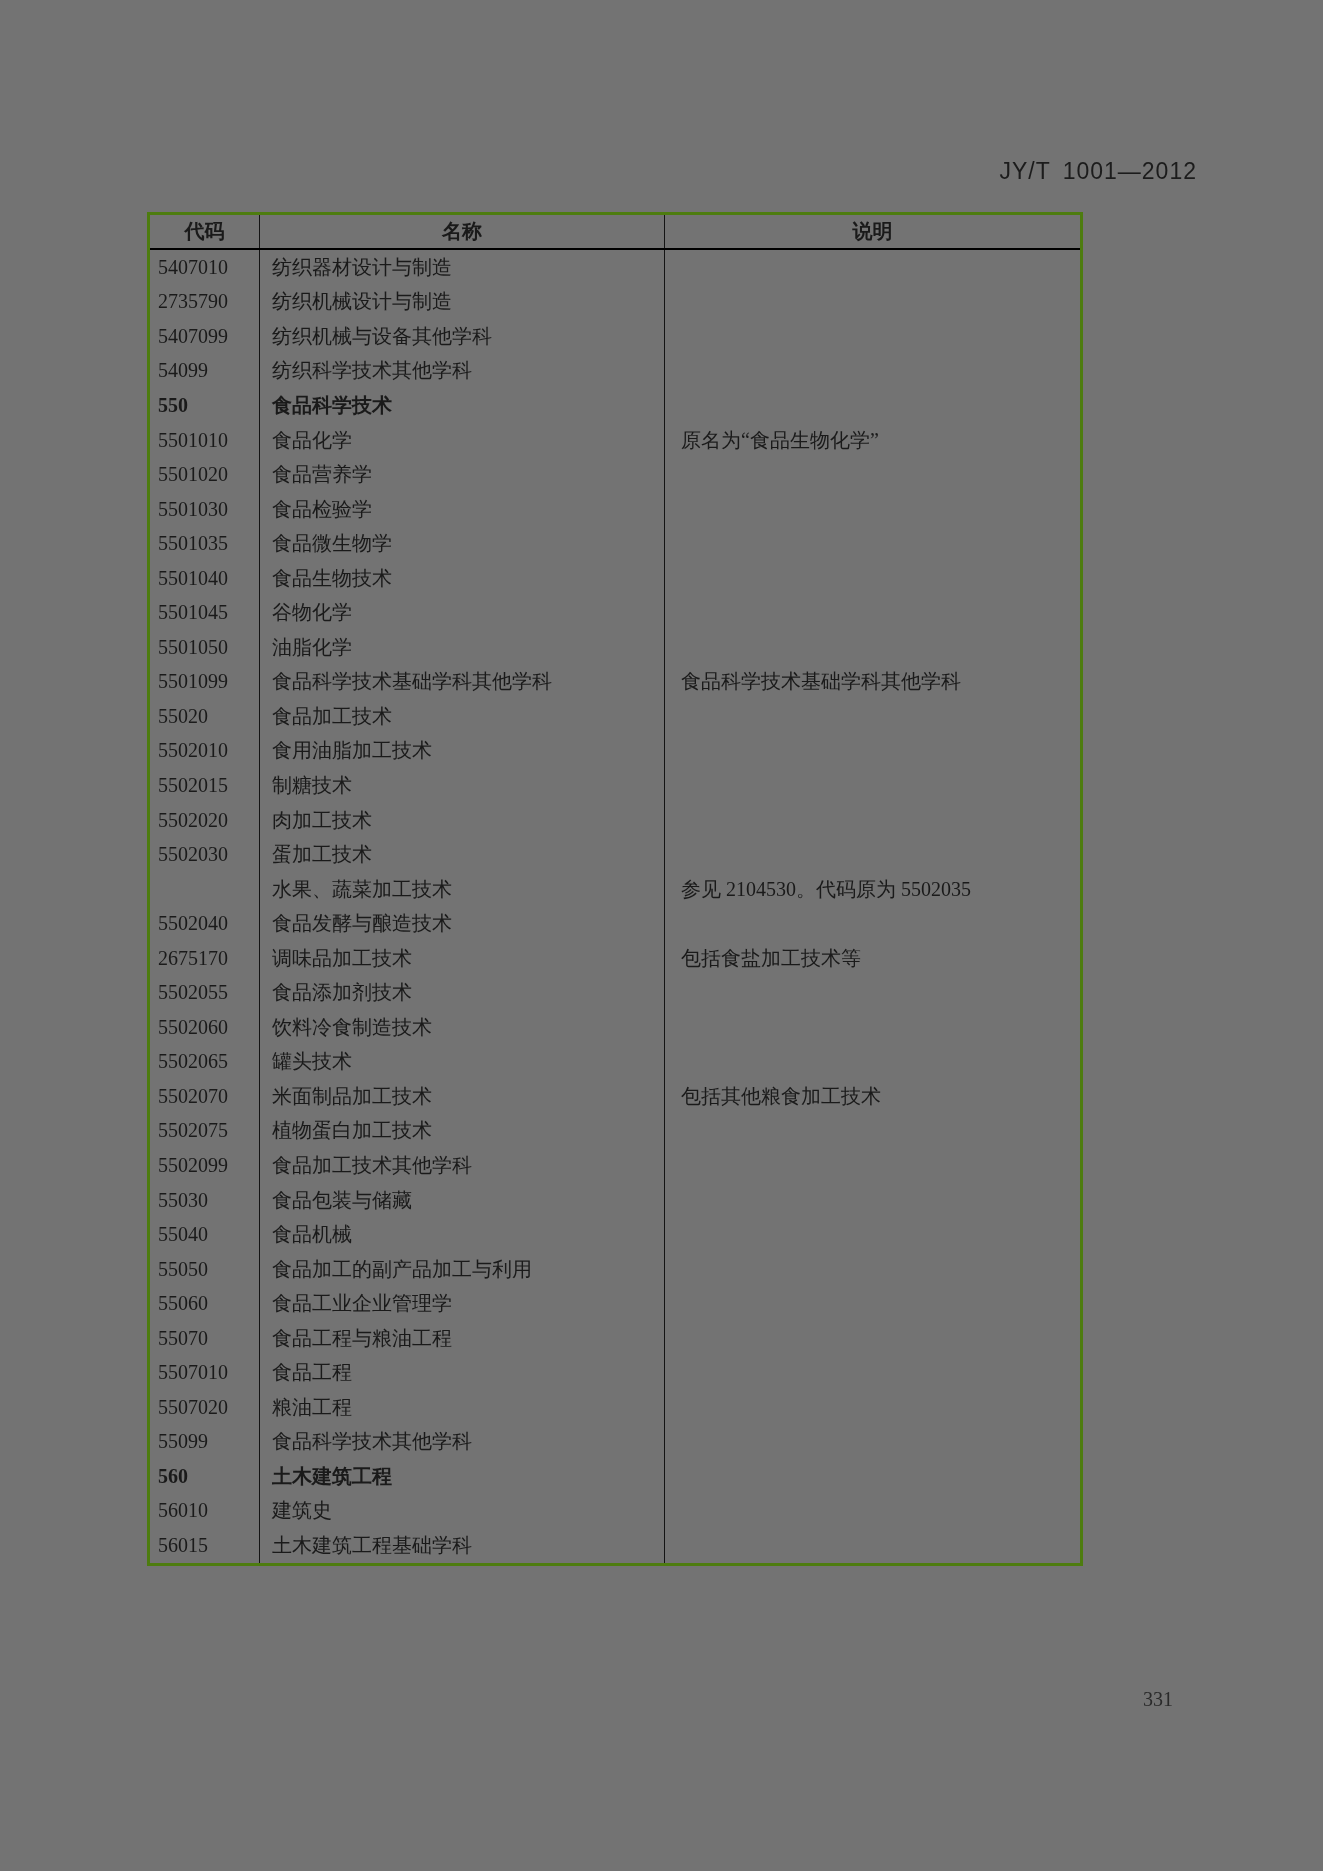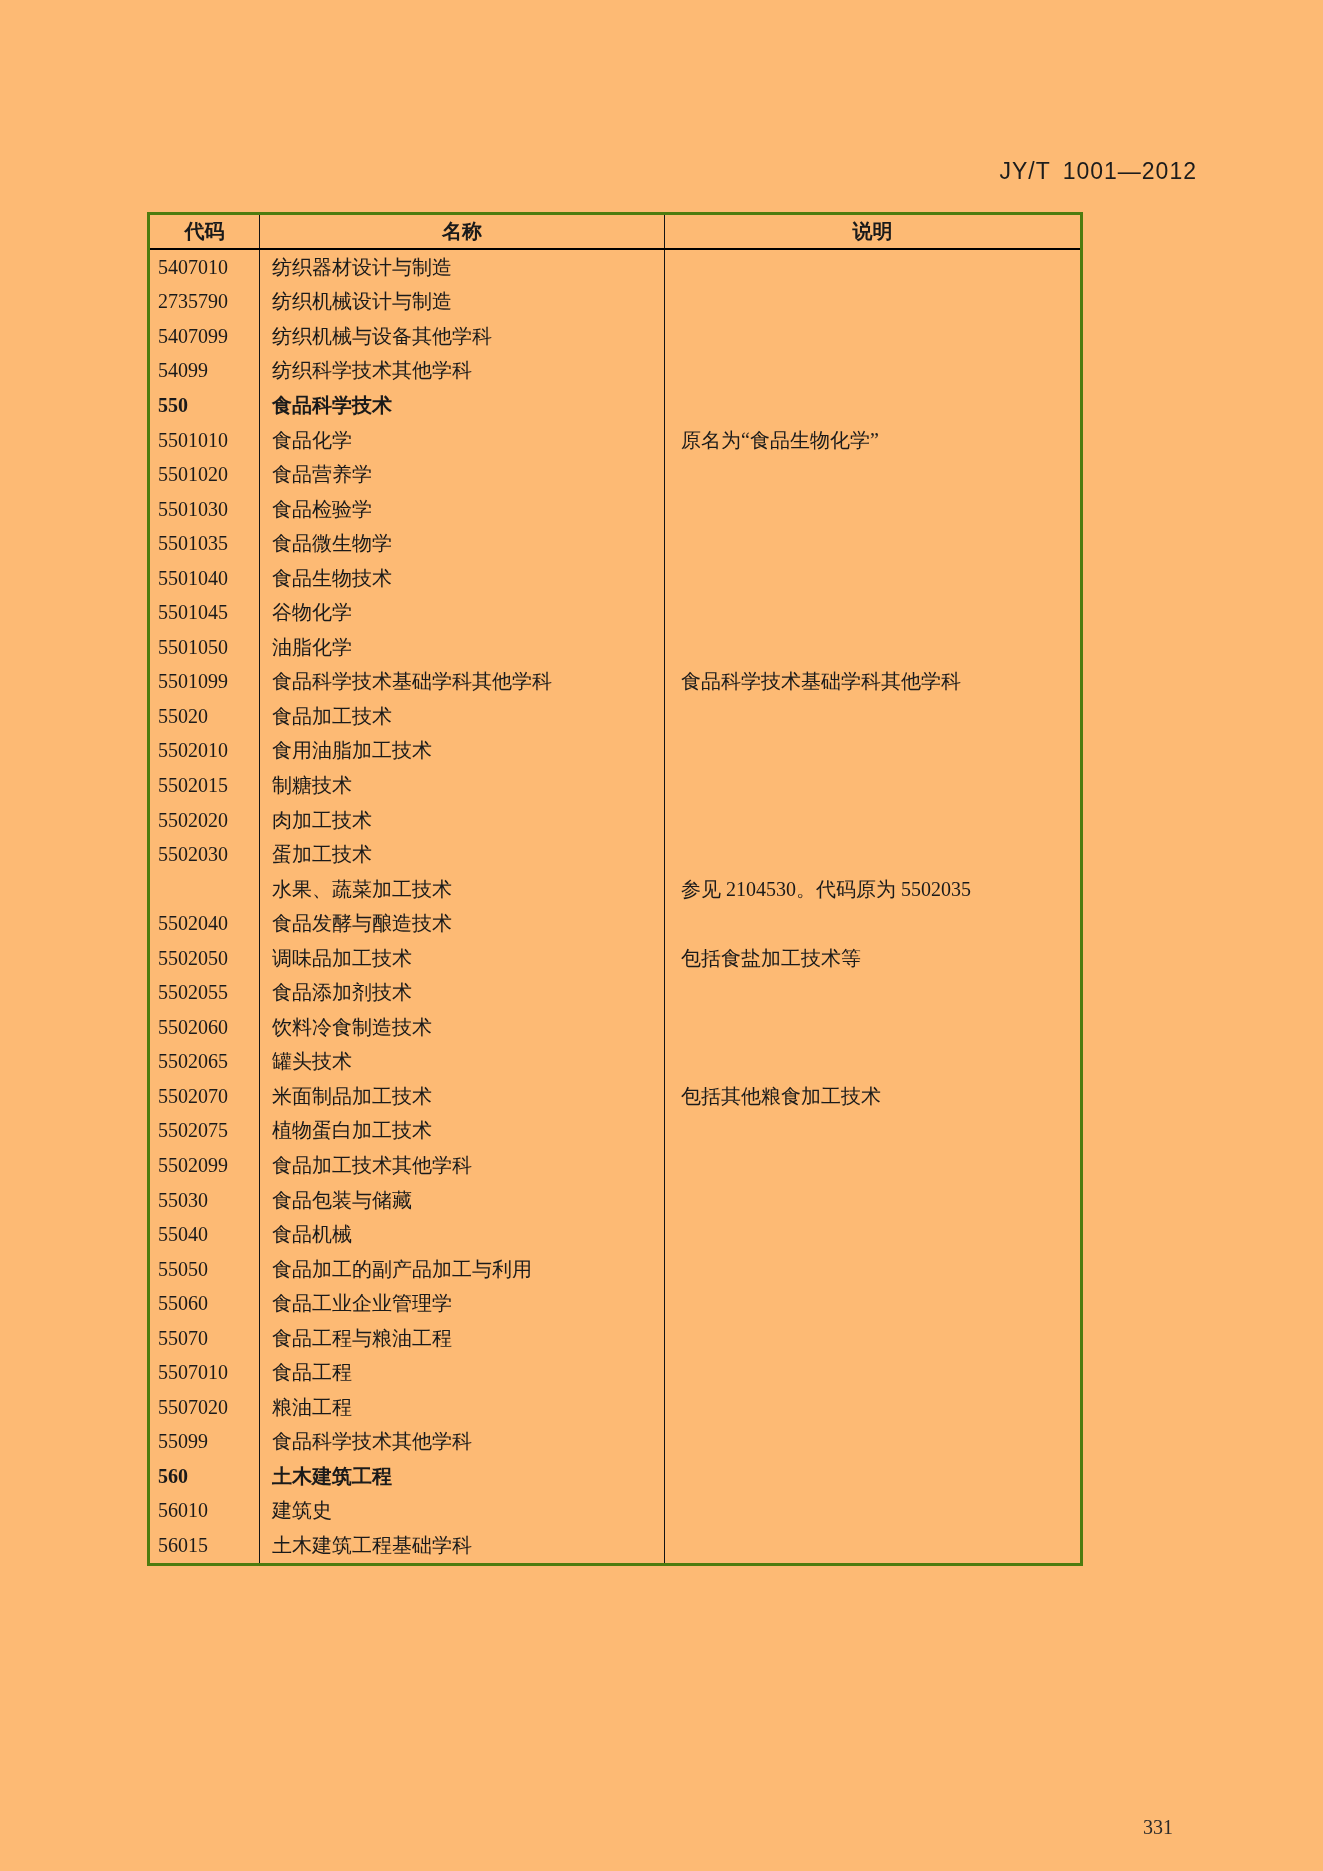--- a/index.html
+++ b/index.html
@@ -1,21 +1,21 @@
 <!DOCTYPE html>
 <html><head>
 <meta charset="utf-8">
 <style>
   html, body { margin: 0; padding: 0; background: #e8e8e8; }
   .page {
     position: relative;
     width: 1323px;
     height: 1871px;
     margin: 0 auto;
-    background: #fdba74;
+    background: #737373;
     color: #1a1a1a;
     font-family: "Liberation Serif", "DejaVu Serif", serif;
     overflow: hidden;
   }
   .doc-header {
     position: absolute;
     top: 158px;
     right: 126px;
     font-family: "Liberation Sans", "DejaVu Sans", sans-serif;
     font-size: 23px;
@@ -60,21 +60,21 @@
     overflow: hidden;
   }
   .col-code  { width: 110px; border-right: 1.5px solid #141414; }
   .col-name  { width: 405px; border-right: 1.5px solid #141414; }
   .col-note  { flex: 1; }
   .td.col-code { padding-left: 8px; }
   .td.col-name { padding-left: 12px; }
   .td.col-note { padding-left: 16px; }
   .page-number {
     position: absolute;
-    top: 1816px;
+    top: 1688px;
     right: 150px;
     font-size: 20px;
     color: #2a2a2a;
   }
 </style>
 </head>
 <body>
 
 <div class="page">
 
@@ -204,21 +204,21 @@
   </div>
 
   <div class="tr">
     <div class="td col-code">5502040</div>
     <div class="td col-name">食品发酵与酿造技术</div>
     <div class="td col-note"></div>
   </div>
 
 
   <div class="tr">
-    <div class="td col-code">5502050</div>
+    <div class="td col-code">2675170</div>
     <div class="td col-name">调味品加工技术</div>
     <div class="td col-note">包括食盐加工技术等</div>
   </div>
 
   <div class="tr">
     <div class="td col-code">5502055</div>
     <div class="td col-name">食品添加剂技术</div>
     <div class="td col-note"></div>
   </div>
 

